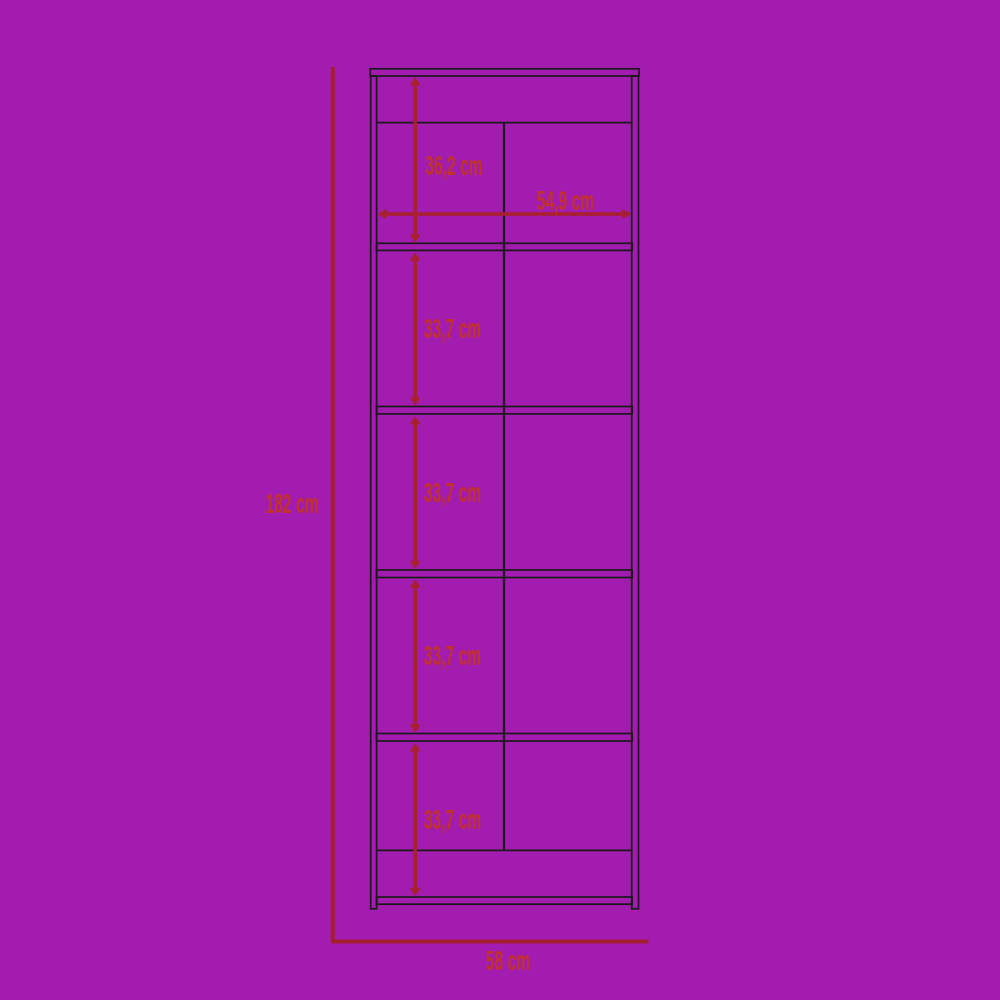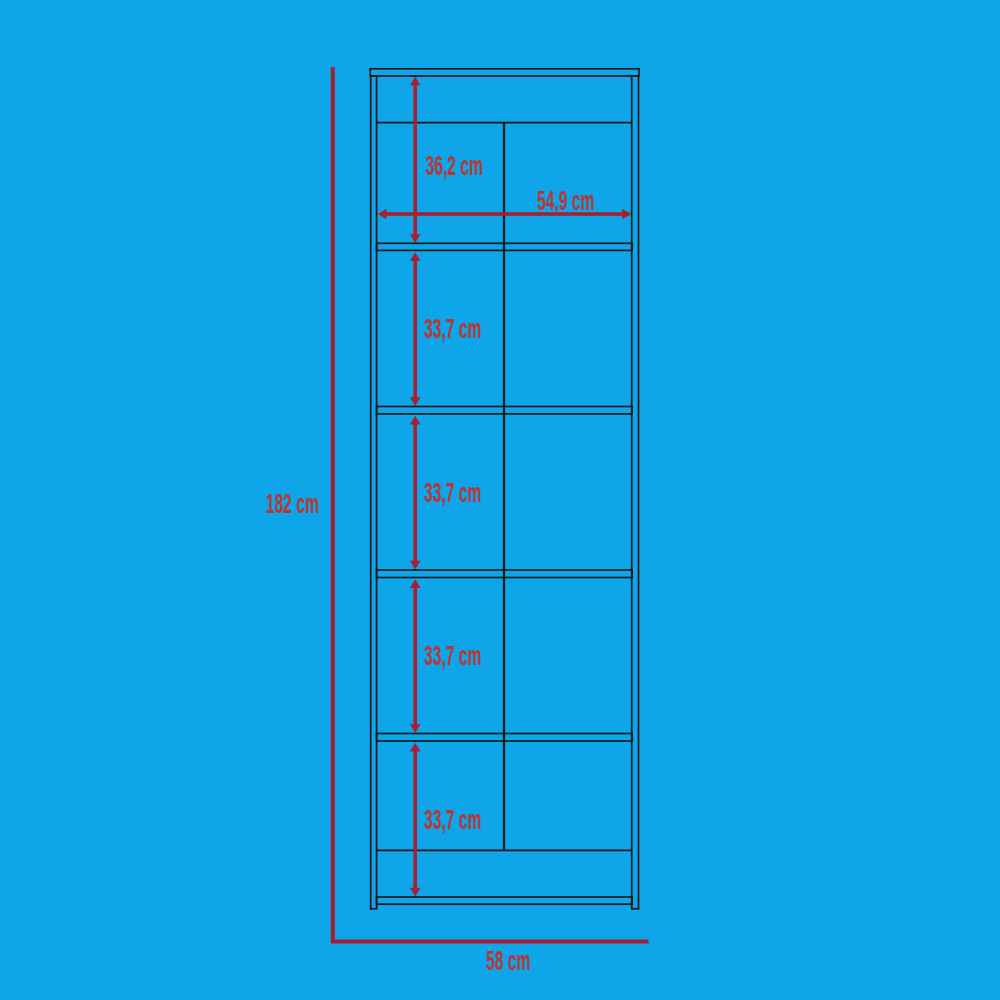--- a/index.html
+++ b/index.html
@@ -1,16 +1,16 @@
 <!DOCTYPE html>
 <html><head>
 <meta charset="utf-8">
 <style>
   html,body{margin:0;padding:0;background:#ffffff;}
-  .page{width:1000px;height:1000px;position:relative;background:#0ea5e9;overflow:hidden;}
+  .page{width:1000px;height:1000px;position:relative;background:#a21caf;overflow:hidden;}
   svg{display:block;}
   text{font-family:"Liberation Sans",sans-serif;font-weight:bold;}
 </style>
 </head>
 <body>
 <div class="page">
 <svg width="1000" height="1000" viewBox="0 0 1000 1000" fill="none">
   <defs></defs>
 
   <rect x="370.2" y="68.8" width="268.8" height="7.2" stroke="#1a1a1a" stroke-width="1.7" fill="none"></rect>

